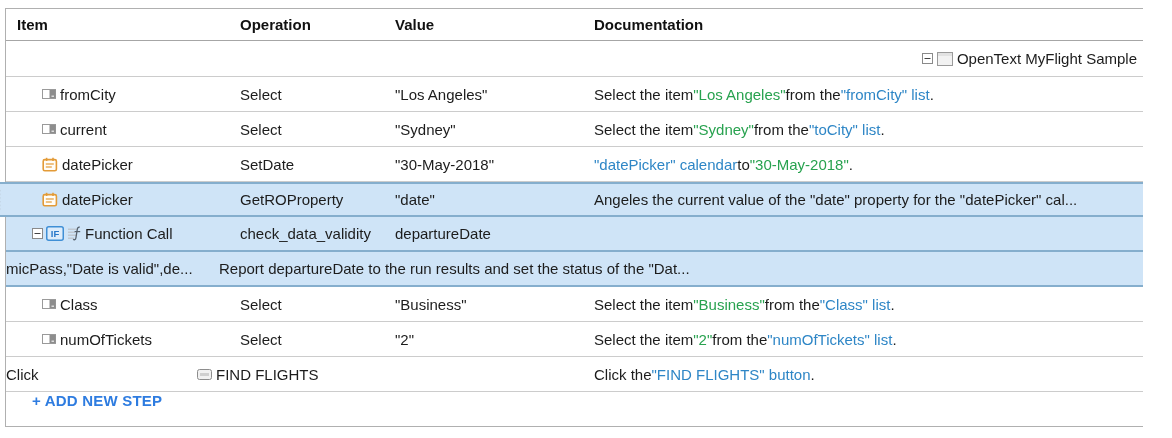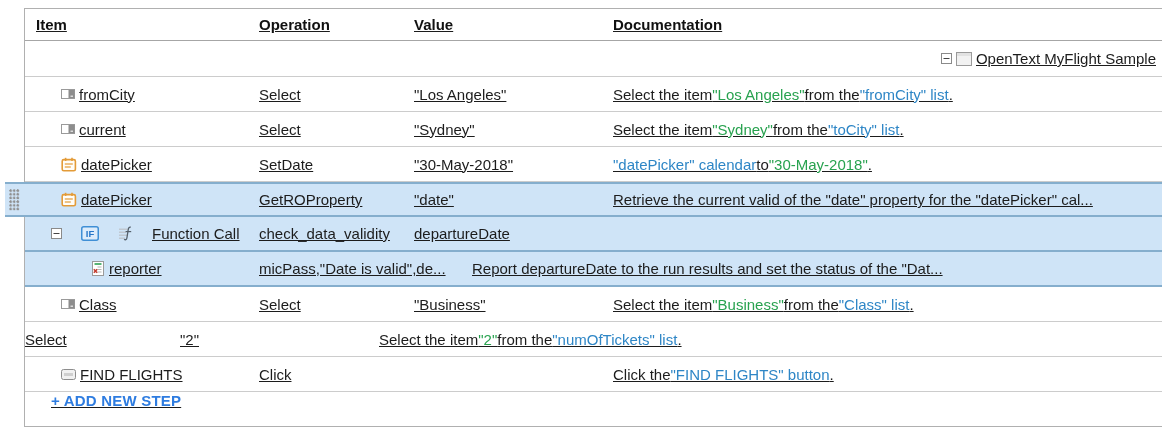--- a/index.html
+++ b/index.html
@@ -2,41 +2,41 @@
 <html style="--hl-bg: #cfe4f7; --hl-border: #85aecd; --green: #28a24f; --doc-blue: #2e86c6; --link-blue: #2e7ce0; --sep: #cccccc; --table-border: #b0b0b0; --text: #1c1c1c;"><head>
 <meta charset="utf-8">
 <style>
   html,body{margin:0;padding:0;background:#fff;}
   .screen{
     position:relative;width:1172px;height:438px;background:#ffffff;
     font-family:"Liberation Sans",sans-serif;font-size:15px;color:var(--text,#1c1c1c);
     overflow:hidden;
   }
   .table{
-    position:absolute;left:24px;top:8px;width:1138px;box-sizing:border-box;
-    border:1px solid var(--table-border,#b0b0b0);border-right:none;background:#fff;text-decoration:underline;
+    position:absolute;left:5px;top:8px;width:1138px;box-sizing:border-box;
+    border:1px solid var(--table-border,#b0b0b0);border-right:none;background:#fff;
   }
   .row{display:flex;align-items:stretch;position:relative;box-sizing:border-box;}
   .cell{display:flex;align-items:center;box-sizing:border-box;overflow:hidden;white-space:nowrap;padding-right:6px;}
   .c-item{width:234px;gap:4px;}
   .c-op{width:155px;}
   .c-val{width:199px;}
   .c-doc{flex:1;min-width:0;}
   .icon{display:inline-flex;align-items:center;flex:none;line-height:0;}
   .lbl{overflow:hidden;text-overflow:clip;}
 
   .row.header{height:32px;border-bottom:1px solid #a6a6a6;font-weight:bold;color:#111;}
   .row.header .c-item{padding-left:11px;}
   .row.root{height:36px;border-bottom:1px solid var(--sep,#cccccc);justify-content:flex-end;}
   .row.step{height:35px;border-bottom:1px solid var(--sep,#cccccc);}
   .row.addstep{height:34px;display:flex;align-items:flex-start;padding-left:26px;}
 
   .indent-0{padding-left:12px;}
   .indent-1{padding-left:36px;}
-  .indent-fc{padding-left:26px;gap:19px;}
+  .indent-fc{padding-left:26px;gap:3px;}
   .indent-2{padding-left:66px;}
 
   .row.selected{background:var(--hl-bg,#cfe4f7);border-bottom:2px solid var(--hl-border,#85aecd);}
   .row.sel-first{border-top:2px solid var(--hl-border,#85aecd);}
   .gutter-ext{
     position:absolute;left:-20px;top:-2px;bottom:-2px;width:20px;box-sizing:border-box;
     background:var(--hl-bg,#cfe4f7);
     border-top:2px solid var(--hl-border,#85aecd);
     border-bottom:2px solid var(--hl-border,#85aecd);
   }
@@ -184,21 +184,21 @@
             </span>
             <span class="lbl">datePicker</span>
           </div>
           <div class="cell c-op">
             <span>GetROProperty</span>
           </div>
           <div class="cell c-val">
             <span>"date"</span>
           </div>
           <div class="cell c-doc">
-            <span class="seg-text">Retrieve the current valid of the "date" property for the "datePicker" cal...</span>
+            <span class="seg-text">Angeles the current value of the "date" property for the "datePicker" cal...</span>
           </div>
         </div>
         <div class="row step selected">
           <div class="cell c-item indent-fc">
             <span class="icon">
               <svg width="11" height="11" viewBox="0 0 11 11">
                 <rect x="0.5" y="0.5" width="10" height="10" fill="#ffffff" stroke="#8a8a8a"></rect>
                 <line x1="2.5" y1="5.5" x2="8.5" y2="5.5" stroke="#444444" stroke-width="1"></line>
               </svg>
             </span>
@@ -222,33 +222,20 @@
           </div>
           <div class="cell c-op">
             <span>check_data_validity</span>
           </div>
           <div class="cell c-val">
             <span>departureDate</span>
           </div>
           <div class="cell c-doc"></div>
         </div>
         <div class="row step selected sel-last">
-          <div class="cell c-item indent-2">
-            <span class="icon">
-              <svg width="14" height="15" viewBox="0 0 14 15">
-                <rect x="1.5" y="0.5" width="11" height="14" fill="#ffffff" stroke="#9a9a9a"></rect>
-                <line x1="3.5" y1="3" x2="10.5" y2="3" stroke="#2fa255" stroke-width="1.6"></line>
-                <line x1="6.5" y1="6" x2="10.5" y2="6" stroke="#b5b5b5" stroke-width="1"></line>
-                <line x1="6.5" y1="8.5" x2="10.5" y2="8.5" stroke="#b5b5b5" stroke-width="1"></line>
-                <line x1="6.5" y1="11" x2="10.5" y2="11" stroke="#b5b5b5" stroke-width="1"></line>
-                <path d="M2.8 8.2 L6.2 11.8 M6.2 8.2 L2.8 11.8" stroke="#c23b2e" stroke-width="1.5"></path>
-              </svg>
-            </span>
-            <span class="lbl">reporter</span>
-          </div>
           <div class="cell c-val">
             <span>micPass,"Date is valid",de...</span>
           </div>
           <div class="cell c-doc doc-indent">
             <span class="seg-text">Report departureDate to the run results and set the status of the "Dat...</span>
           </div>
         </div>
         <div class="row step">
           <div class="cell c-item indent-1">
             <span class="icon">
@@ -268,47 +255,57 @@
           </div>
           <div class="cell c-doc">
             <span class="seg-text">Select the item </span>
             <span class="seg-green">"Business"</span>
             <span class="seg-text"> from the </span>
             <span class="seg-blue">"Class" list</span>
             <span class="seg-text">.</span>
           </div>
         </div>
         <div class="row step">
+          <div class="cell c-item indent-1">
+            <span class="icon">
+              <svg width="14" height="10" viewBox="0 0 14 10">
+                <rect x="0.5" y="0.5" width="13" height="9" fill="#ffffff" stroke="#9a9a9a"></rect>
+                <rect x="7.5" y="1" width="6" height="8" fill="#8d8d8d"></rect>
+                <rect x="9.5" y="6.5" width="2.5" height="1.5" fill="#dcdcdc"></rect>
+              </svg>
+            </span>
+            <span class="lbl">numOfTickets</span>
+          </div>
           <div class="cell c-op">
             <span>Select</span>
           </div>
           <div class="cell c-val">
             <span>"2"</span>
           </div>
           <div class="cell c-doc">
             <span class="seg-text">Select the item </span>
             <span class="seg-green">"2"</span>
             <span class="seg-text"> from the </span>
             <span class="seg-blue">"numOfTickets" list</span>
             <span class="seg-text">.</span>
           </div>
         </div>
         <div class="row step">
+          <div class="cell c-op">
+            <span>Click</span>
+          </div>
           <div class="cell c-item indent-1">
             <span class="icon">
               <svg width="15" height="11" viewBox="0 0 15 11">
                 <rect x="0.5" y="0.5" width="14" height="10" rx="2" fill="#f1f1f1" stroke="#8d8d8d"></rect>
                 <rect x="3" y="4" width="9" height="3" fill="#cfcfcf"></rect>
               </svg>
             </span>
             <span class="lbl">FIND FLIGHTS</span>
           </div>
-          <div class="cell c-op">
-            <span>Click</span>
-          </div>
           <div class="cell c-val">
             <span></span>
           </div>
           <div class="cell c-doc">
             <span class="seg-text">Click the </span>
             <span class="seg-blue">"FIND FLIGHTS" button</span>
             <span class="seg-text">.</span>
           </div>
         </div>
       </div>

